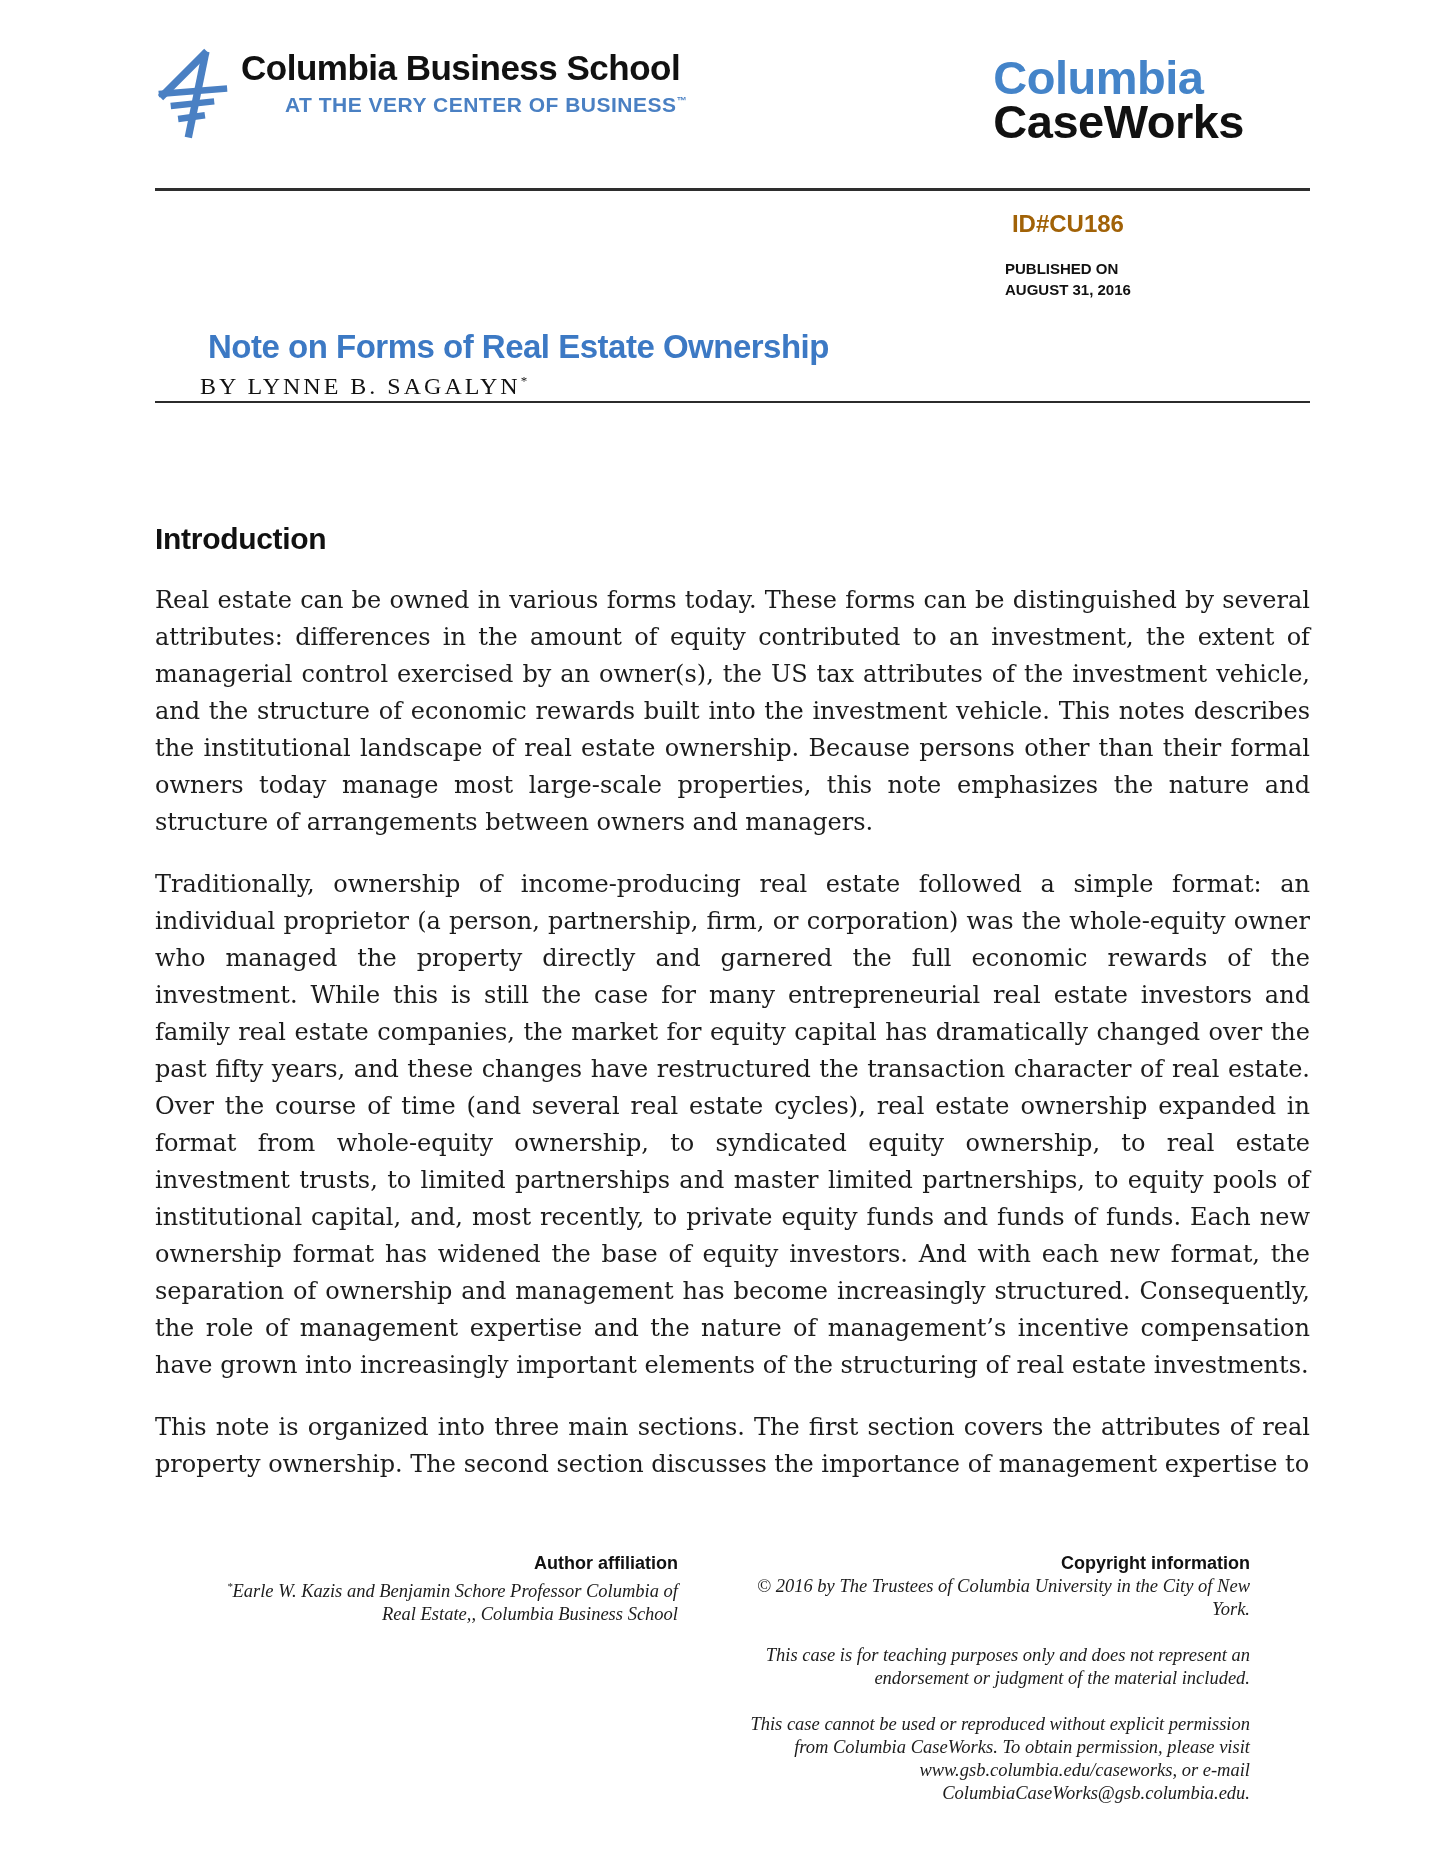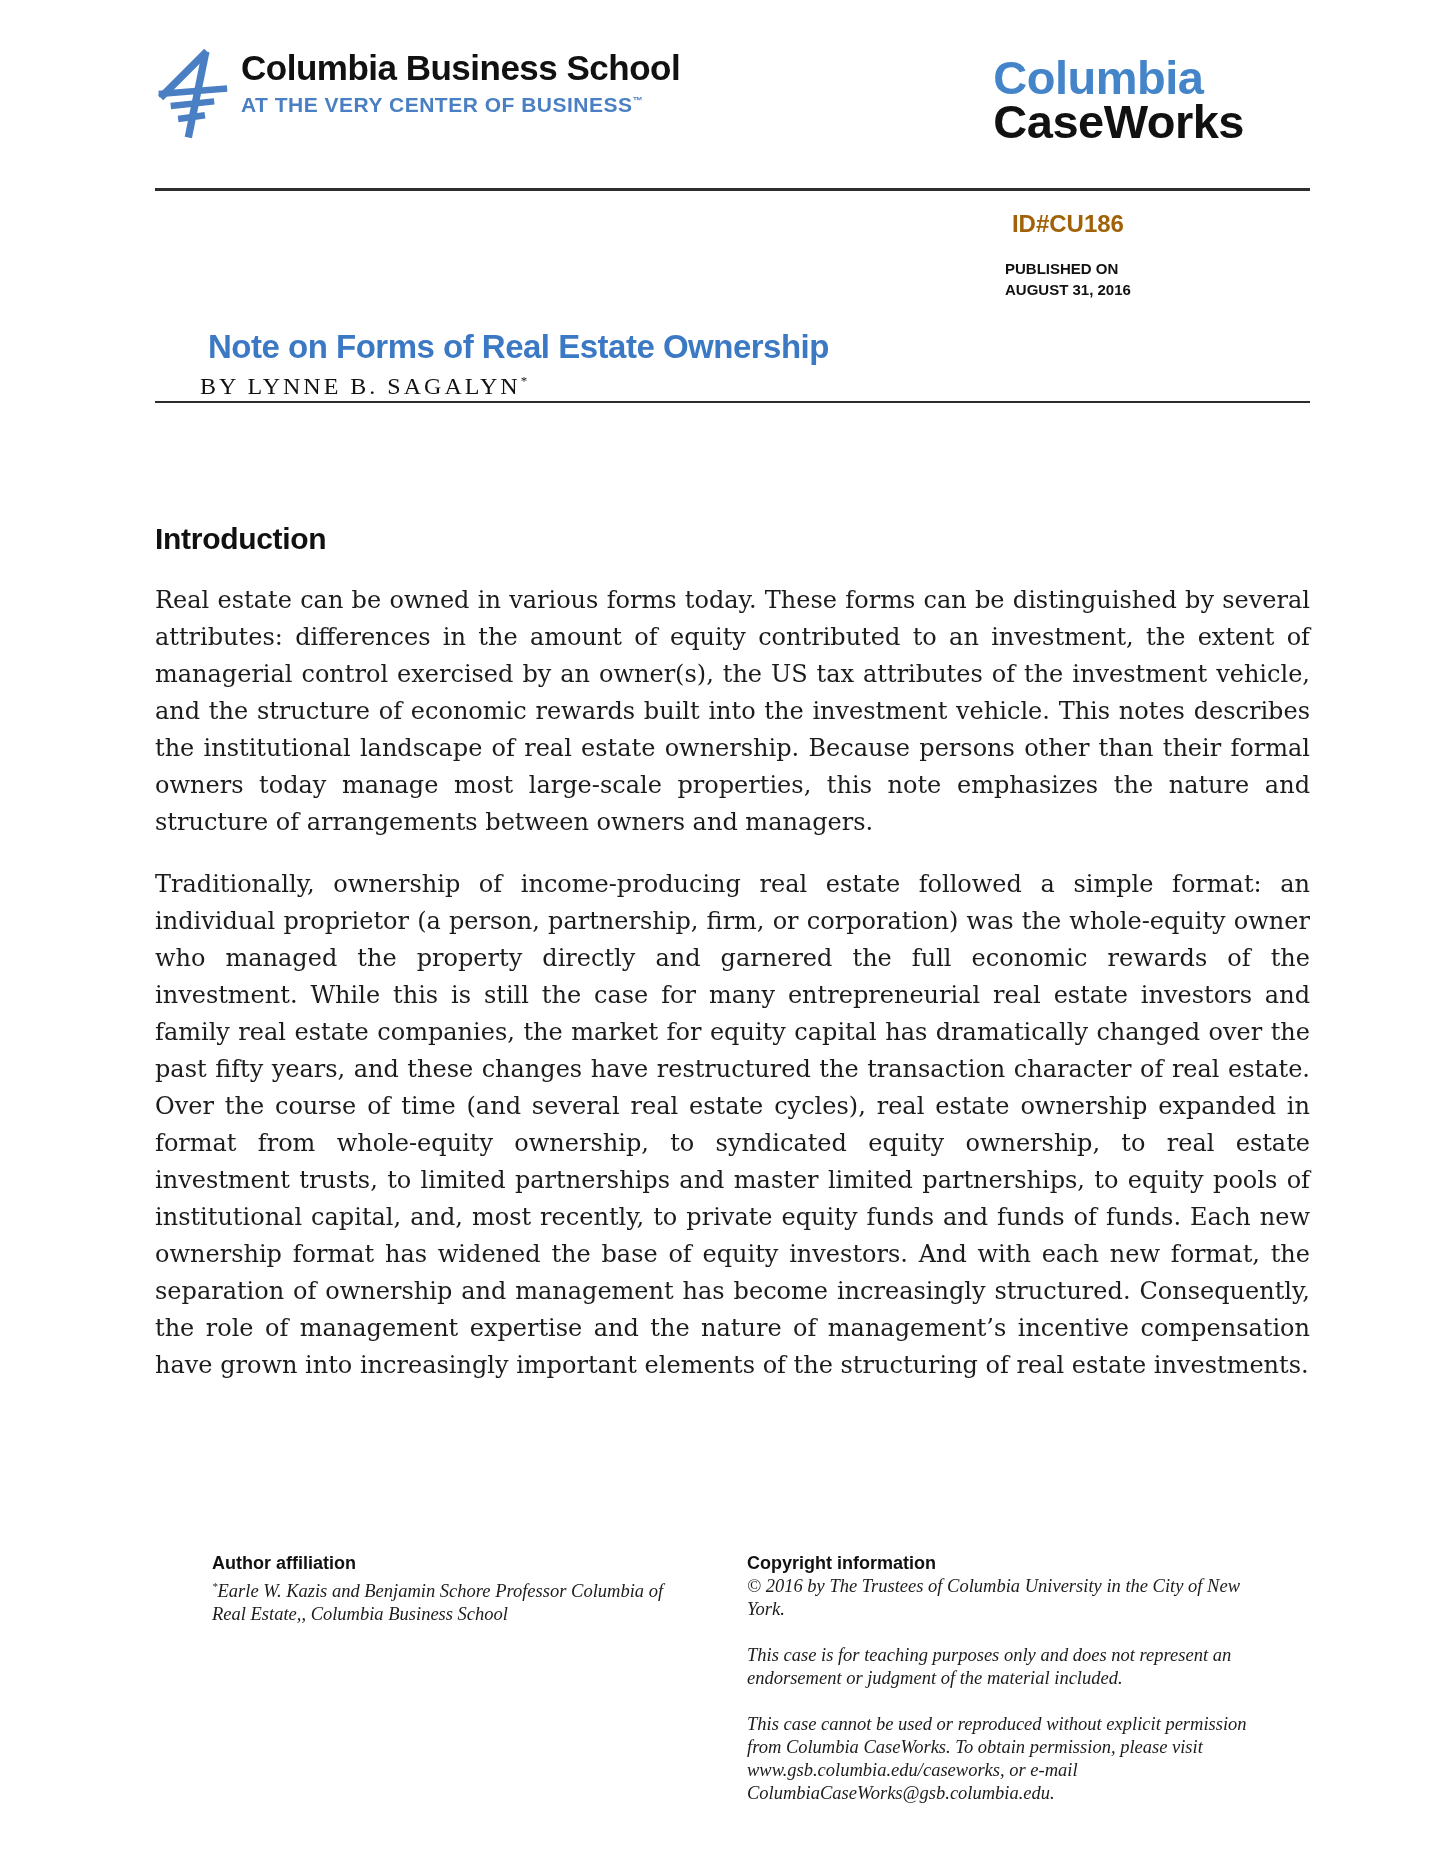--- a/index.html
+++ b/index.html
@@ -14,21 +14,21 @@
 
   
   .logo-row{
     position:absolute;top:40px;left:155px;right:135px;
     display:flex;justify-content:space-between;align-items:flex-end;
   }
   .cbs-logo{display:flex;align-items:flex-start;}
   .cbs-bolt{width:74px;height:100px;margin-top:4px;}
   .cbs-text{margin-left:12px;margin-top:10px;font-family:"Liberation Sans", sans-serif;}
   .cbs-name{font-size:35px;font-weight:700;color:#111111;letter-spacing:-0.5px;line-height:1;}
-  .cbs-tagline{font-size:21px;font-weight:700;color:#4a80c3;letter-spacing:0.5px;margin-top:9px;line-height:1;}
+  .cbs-tagline{font-size:21px;font-weight:700;color:#4a80c3;letter-spacing:0.5px;margin-top:9px;line-height:1;margin-left:44px;}
   .cbs-tagline sup{font-size:10px;}
   .cw-logo{font-family:"Liberation Sans", sans-serif;font-weight:700;font-size:47px;line-height:44px;letter-spacing:-0.5px;margin-right:66px;margin-top:6px;margin-left:25px;}
   .cw-line1{color:#4484c9;}
   .cw-line2{color:#111111;}
 
   .hr1{position:absolute;top:188px;left:155px;width:1155px;border-top:3px solid #2e2e2e;}
 
   
   .meta{position:absolute;top:212px;left:1005px;font-family:"Liberation Sans", sans-serif;}
   .doc-id{font-size:24px;font-weight:700;color:#a16207;line-height:1;text-align:center;}
@@ -55,21 +55,21 @@
     font-family:"Liberation Sans", sans-serif;
     font-size:30px;font-weight:700;color:#111111;letter-spacing:-0.3px;
   }
   .body-block p{
     margin:0 0 25px 0;
     font-size:24px;line-height:37px;
     text-align:justify;color:#1c1c1c;
   }
 
   
-  .footer-row{position:absolute;top:1552px;left:212px;display:flex;}
+  .footer-row{position:absolute;top:1552px;left:200px;display:flex;text-align:right;}
   .f-col-left{width:478px;margin-right:57px;}
   .f-col-right{width:515px;}
   .f-heading{
     font-family:"Liberation Sans", sans-serif;
     font-size:18px;font-weight:700;color:#111111;line-height:23px;margin:0;
   }
   .f-text{
     font-family:"Liberation Serif", serif;font-style:italic;
     font-size:18.5px;line-height:23px;color:#1c1c1c;margin:0 0 23px 0;
   }
@@ -116,20 +116,21 @@
     <h1 class="doc-title">Note on Forms of Real Estate Ownership</h1>
     <div class="byline"><span>BY LYNNE B. SAGALYN</span><sup>*</sup></div>
   </div>
 
   <div class="hr2"></div>
 
   <div class="body-block">
     <h2 class="section-heading">Introduction</h2>
     <p>Real estate can be owned in various forms today. These forms can be distinguished by several attributes: differences in the amount of equity contributed to an investment, the extent of managerial control exercised by an owner(s), the US tax attributes of the investment vehicle, and the structure of economic rewards built into the investment vehicle. This notes describes the institutional landscape of real estate ownership. Because persons other than their formal owners today manage most large-scale properties, this note emphasizes the nature and structure of arrangements between owners and managers.</p>
     <p>Traditionally, ownership of income-producing real estate followed a simple format: an individual proprietor (a person, partnership, firm, or corporation) was the whole-equity owner who managed the property directly and garnered the full economic rewards of the investment. While this is still the case for many entrepreneurial real estate investors and family real estate companies, the market for equity capital has dramatically changed over the past fifty years, and these changes have restructured the transaction character of real estate. Over the course of time (and several real estate cycles), real estate ownership expanded in format from whole-equity ownership, to syndicated equity ownership, to real estate investment trusts, to limited partnerships and master limited partnerships, to equity pools of institutional capital, and, most recently, to private equity funds and funds of funds. Each new ownership format has widened the base of equity investors. And with each new format, the separation of ownership and management has become increasingly structured. Consequently, the role of management expertise and the nature of management’s incentive compensation have grown into increasingly important elements of the structuring of real estate investments.</p>
+    <p>This note is organized into three main sections. The first section covers the attributes of real property ownership. The second section discusses the importance of management expertise to</p>
   </div>
 
   <div class="footer-row">
     <div class="f-col-left">
       <p class="f-heading">Author affiliation</p>
       <p class="f-text"><sup>*</sup><span>Earle W. Kazis and Benjamin Schore Professor Columbia of Real Estate,, Columbia Business School</span></p>
     </div>
     <div class="f-col-right">
       <p class="f-heading">Copyright information</p>
       <p class="f-text"> © 2016 by The Trustees of Columbia University in the City of New York.</p>

